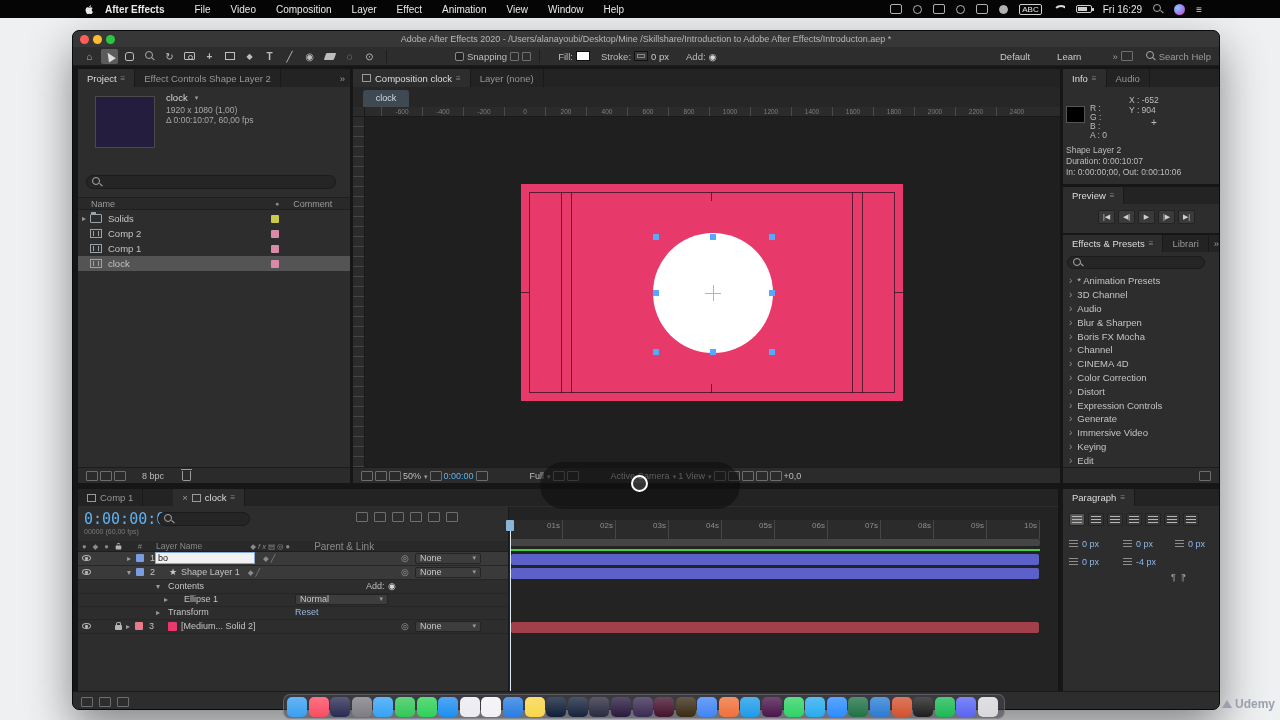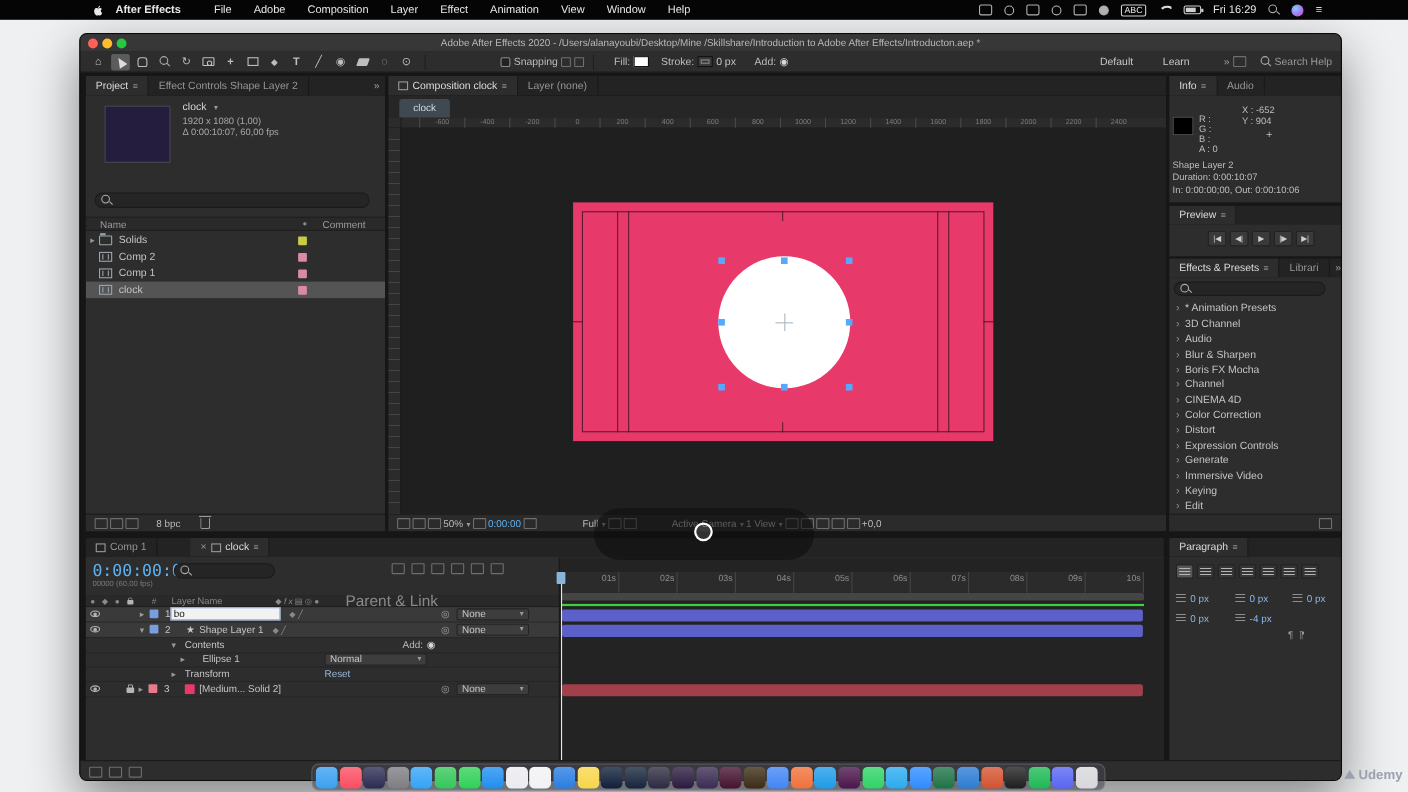--- a/index.html
+++ b/index.html
@@ -163,21 +163,21 @@
 <body>
 
 <div class="p menubar">
   <svg class="apple" viewBox="0 0 16 16">
     <path fill="#e8e8e8" d="M11.2 8.6c0-1.6 1.3-2.4 1.4-2.4-.8-1.1-2-1.3-2.4-1.3-1-.1-2 .6-2.5.6-.5 0-1.3-.6-2.2-.6-1.1 0-2.1.7-2.7 1.7-1.1 2-.3 4.9.8 6.5.6.8 1.2 1.7 2.1 1.6.8 0 1.2-.5 2.2-.5s1.3.5 2.2.5c.9 0 1.5-.8 2-1.6.7-.9.9-1.8.9-1.9 0 0-1.8-.7-1.8-2.6zM9.6 3.8c.5-.5.8-1.3.7-2-.7 0-1.5.5-2 1-.4.5-.8 1.3-.7 2 .8.1 1.5-.4 2-1z"></path>
   </svg>
   <span class="menu-app">After Effects</span>
   <div class="menu-items">
 
   <span>File</span>
-      <span>Adobe</span>
+      <span>Video</span>
       <span>Composition</span>
       <span>Layer</span>
       <span>Effect</span>
       <span>Animation</span>
       <span>View</span>
       <span>Window</span>
       <span>Help</span>
     </div>
   <div class="mb-right">
     <span class="st-ic"></span>
@@ -568,21 +568,21 @@
     </div>
 
     <div class="p r" style="left:0;top:35px;width:430px;height:11px;background:#292929;border-bottom:1px solid #1e1e1e;font-size:7.5px;color:#8a8a8a;">
       <span style="margin-left:4px;">●</span>
       <span style="margin-left:6px;">◆</span>
       <span style="margin-left:6px;">●</span>
       <span class="lock" style="margin-left:6px;transform:scale(.8);"></span>
       <span style="margin-left:16px;">#</span>
       <span style="margin-left:14px;font-size:8.5px;">Layer Name</span>
       <span class="swmini" style="margin-left:48px;">◆<i style="font-style:italic;">fx</i>▤◎●</span>
-      <span style="margin-left:22px;font-size:14px;">Parent &amp; Link</span>
+      <span style="margin-left:22px;font-size:10px;">Parent &amp; Link</span>
     </div>
 
     <div class="p track" style="left:430px;top:1px;width:550px;height:185px;border-left:1px solid #1a1a1a;background:#232323;">
       <div class="p ruler" style="left:1px;top:13px;width:530px;height:19px;">
         <div class="tl-ruler-cells">
 
         <span class="cell">01s</span>
             <span class="cell">02s</span>
             <span class="cell">03s</span>
             <span class="cell">04s</span>

